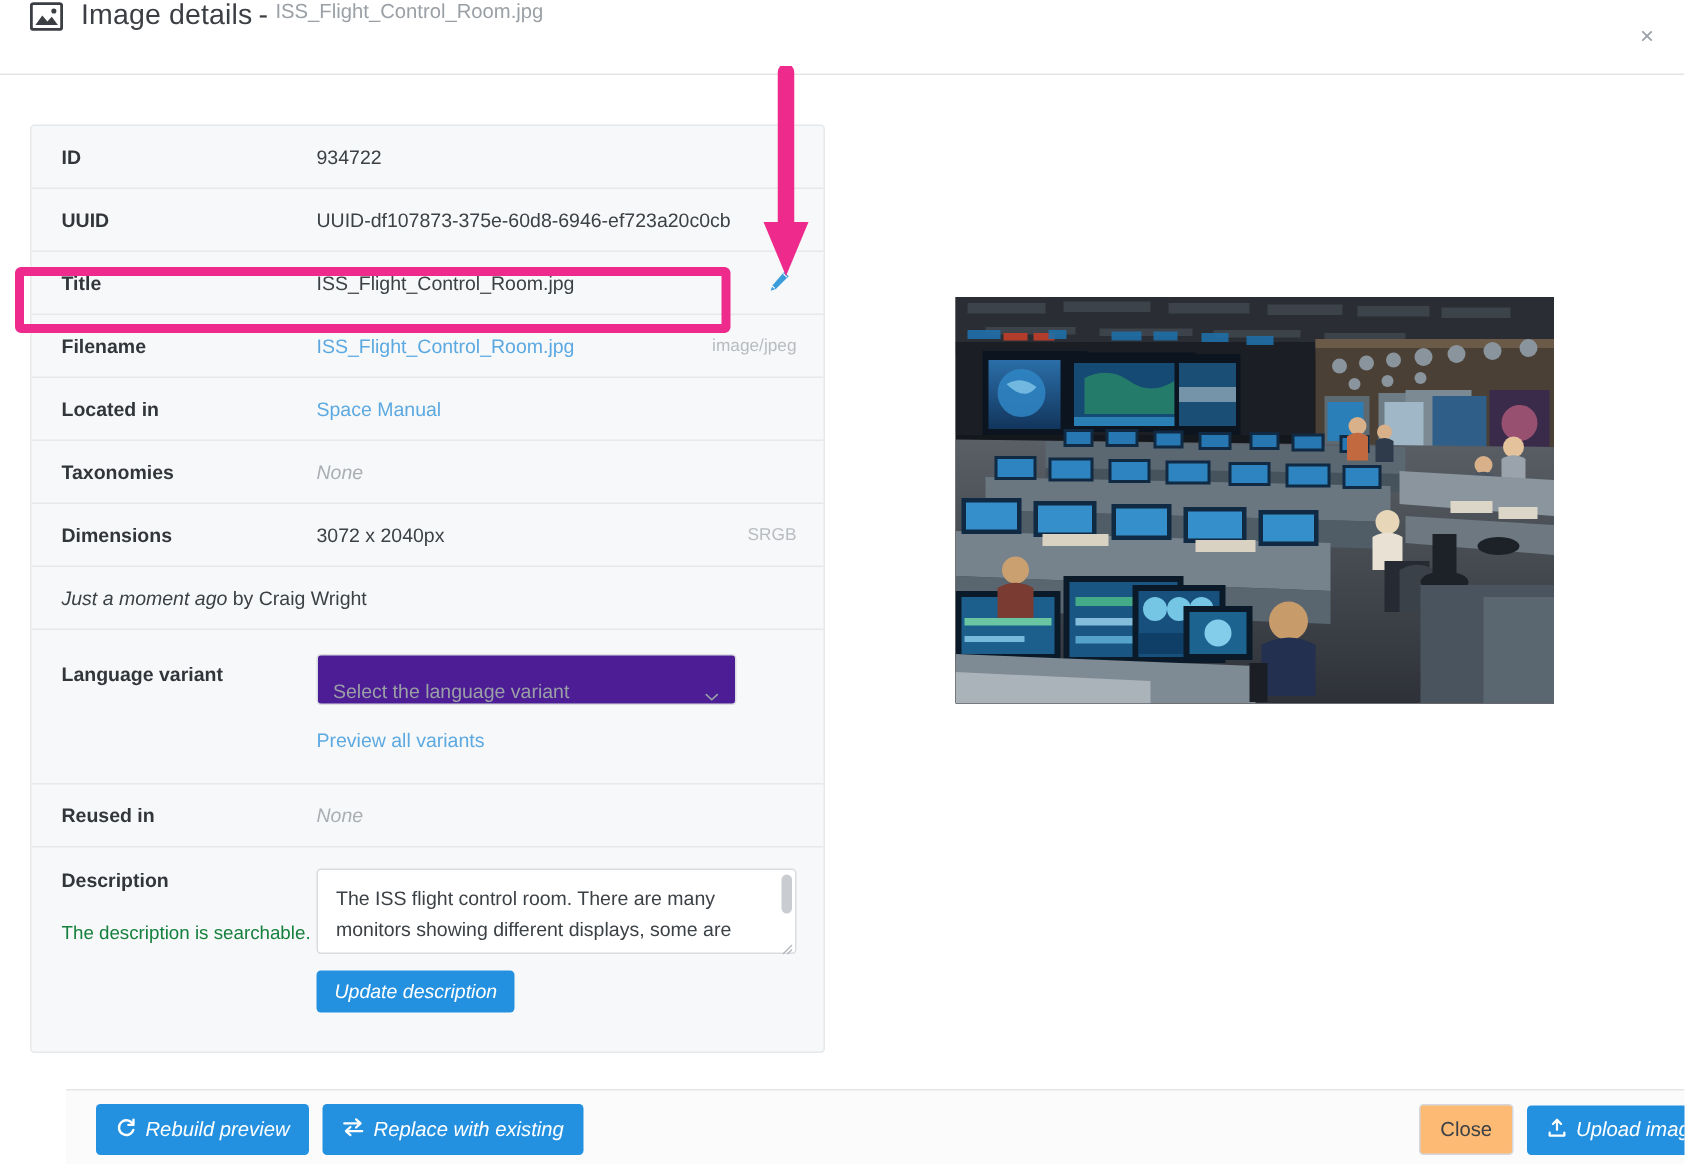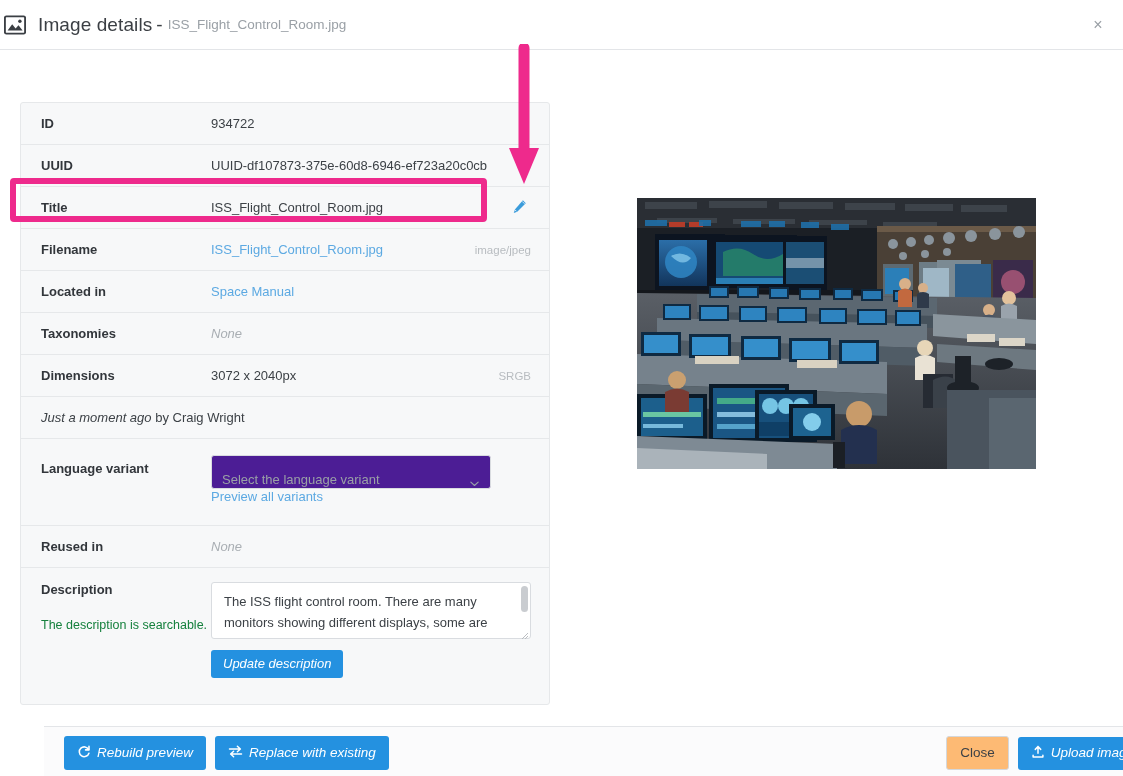--- a/index.html
+++ b/index.html
@@ -22,23 +22,23 @@
     position: absolute;
     left: 0; top: 0;
     width: 1123px;
     height: 50px;
     background: #ffffff;
     border-bottom: 1px solid #e3e5e8;
     box-sizing: border-box;
   }
   .header-inner {
     display: flex;
-    align-items: center;
+    align-items: flex-start;
     height: 49px;
-    padding-left: 4px;
+    padding-left: 20px;
   }
   .hdr-icon {
     width: 22px; height: 22px;
     margin-right: 12px;
     display: block;
   }
   .hdr-title {
     font-size: 19px;
     color: #3b3f44;
     font-weight: 400;
@@ -61,21 +61,21 @@
     text-align: center;
     color: #9aa0a6;
     font-size: 16px;
     cursor: pointer;
     user-select: none;
   }
 
   
   .panel {
     position: absolute;
-    left: 20px; top: 102px;
+    left: 20px; top: 83px;
     width: 530px;
     background: #f7f8f9;
     border: 1px solid #e6e8ea;
     border-radius: 3px;
     box-sizing: border-box;
   }
   .row {
     display: flex;
     align-items: flex-start;
     border-bottom: 1px solid #e6e8ea;
@@ -163,21 +163,21 @@
     color: #9aa0a6;
     font-size: 13px;
     flex: 1;
   }
   .chev {
     width: 11px; height: 11px;
     display: block;
   }
   .preview-link {
     display: inline-block;
-    margin-top: 0;
+    margin-top: 16px;
     color: #5ca9e2;
     font-size: 13px;
     cursor: pointer;
     text-decoration: none;
   }
 
   
   .ta-wrap {
     position: relative;
     width: 320px;

